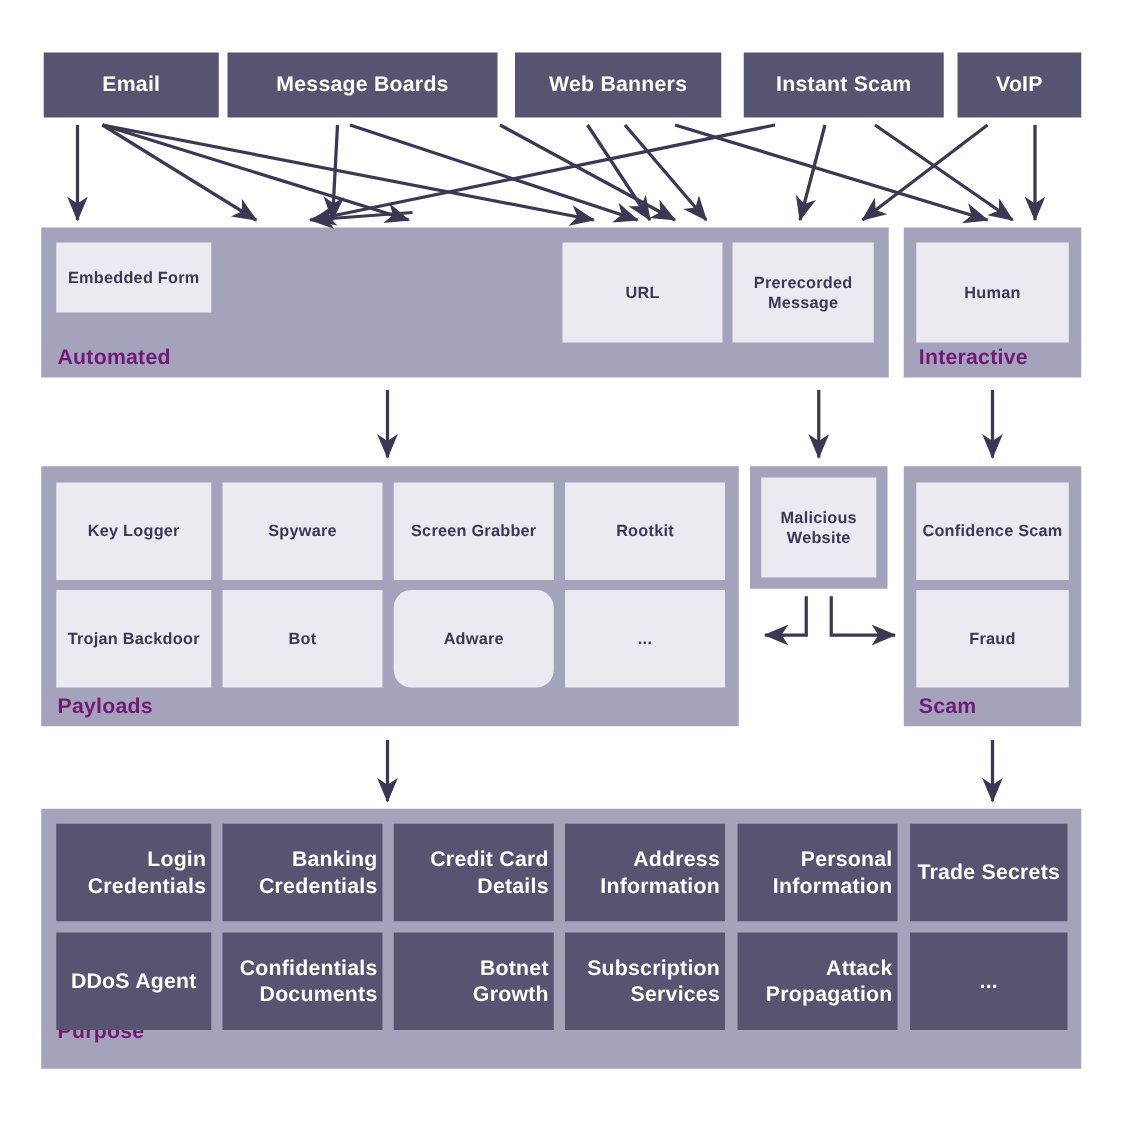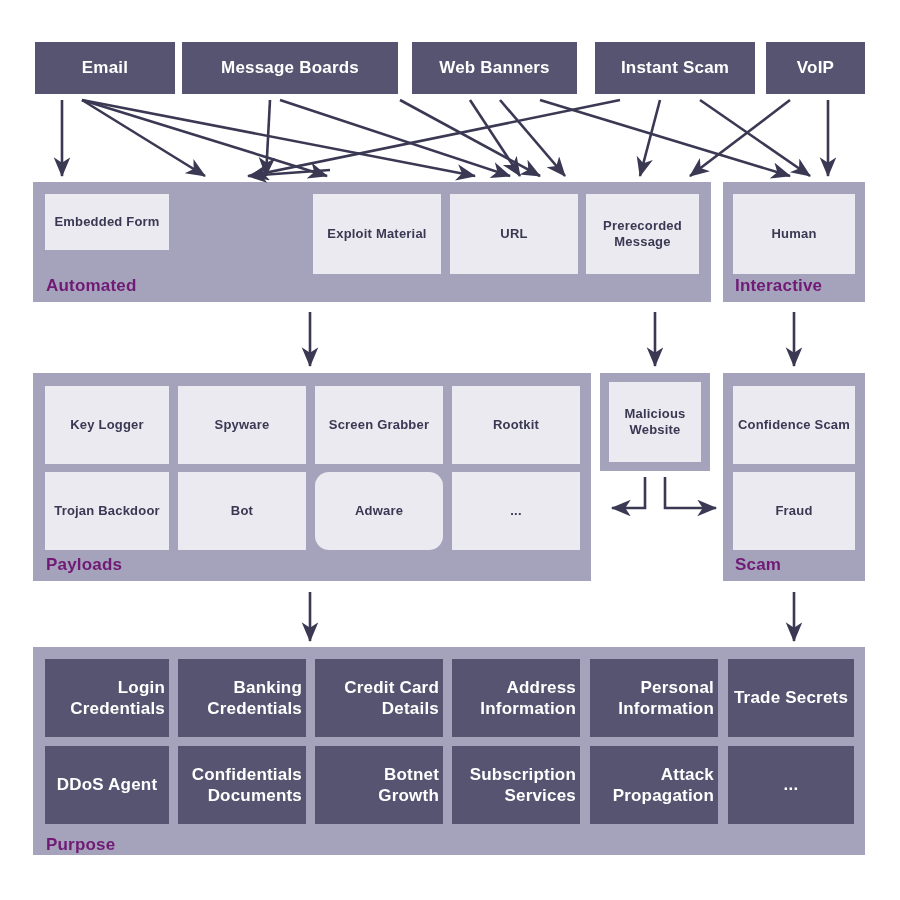--- a/index.html
+++ b/index.html
@@ -49,21 +49,20 @@
   <div class="abs tile-dark" style="left:412px;top:42px;width:165px;height:52px;">Web Banners</div>
 
   <div class="abs tile-dark" style="left:595px;top:42px;width:160px;height:52px;">Instant Scam</div>
 
   <div class="abs tile-dark" style="left:766px;top:42px;width:99px;height:52px;">VoIP</div>
 
   <div class="abs group" style="left:33px;top:182px;width:678px;height:120px;">
     <span class="group-label" style="left:13px;bottom:6px;">Automated</span>
   </div>
   <div class="abs tile-light" style="left:45px;top:194px;width:124px;height:56px;">Embedded Form</div>
-  <div class="abs tile-light" style="left:313px;top:194px;width:128px;height:80px;">Exploit Material</div>
   <div class="abs tile-light" style="left:450px;top:194px;width:128px;height:80px;">URL</div>
   <div class="abs tile-light" style="left:586px;top:194px;width:113px;height:80px;">Prerecorded Message</div>
 
   <div class="abs group" style="left:723px;top:182px;width:142px;height:120px;">
     <span class="group-label" style="left:12px;bottom:6px;">Interactive</span>
   </div>
   <div class="abs tile-light" style="left:733px;top:194px;width:122px;height:80px;">Human</div>
 
   <div class="abs group" style="left:33px;top:373px;width:558px;height:208px;">
     <span class="group-label" style="left:13px;bottom:6px;">Payloads</span>
@@ -81,21 +80,21 @@
   <div class="abs group" style="left:600px;top:373px;width:110px;height:98px;"></div>
   <div class="abs tile-light" style="left:609px;top:382px;width:92px;height:80px;">Malicious Website</div>
 
   <div class="abs group" style="left:723px;top:373px;width:142px;height:208px;">
     <span class="group-label" style="left:12px;bottom:6px;">Scam</span>
   </div>
   <div class="abs tile-light" style="left:733px;top:386px;width:122px;height:78px;">Confidence Scam</div>
   <div class="abs tile-light" style="left:733px;top:472px;width:122px;height:78px;">Fraud</div>
 
   <div class="abs group" style="left:33px;top:647px;width:832px;height:208px;">
-    <span class="group-label" style="left:13px;bottom:0;text-align:center;">Purpose</span>
+    <span class="group-label" style="left:13px;bottom:20px;text-align:center;">Purpose</span>
   </div>
 
   <div class="abs tile-dark" style="left:45px;top:659px;width:124px;height:78px;">Login Credentials</div>
   <div class="abs tile-dark" style="left:178px;top:659px;width:128px;height:78px;">Banking Credentials</div>
   <div class="abs tile-dark" style="left:315px;top:659px;width:128px;height:78px;">Credit Card Details</div>
   <div class="abs tile-dark" style="left:452px;top:659px;width:128px;height:78px;">Address Information</div>
   <div class="abs tile-dark" style="left:590px;top:659px;width:128px;height:78px;">Personal Information</div>
   <div class="abs tile-dark" style="left:728px;top:659px;width:126px;height:78px;">Trade Secrets</div>
 
   <div class="abs tile-dark" style="left:45px;top:746px;width:124px;height:78px;">DDoS Agent</div>

